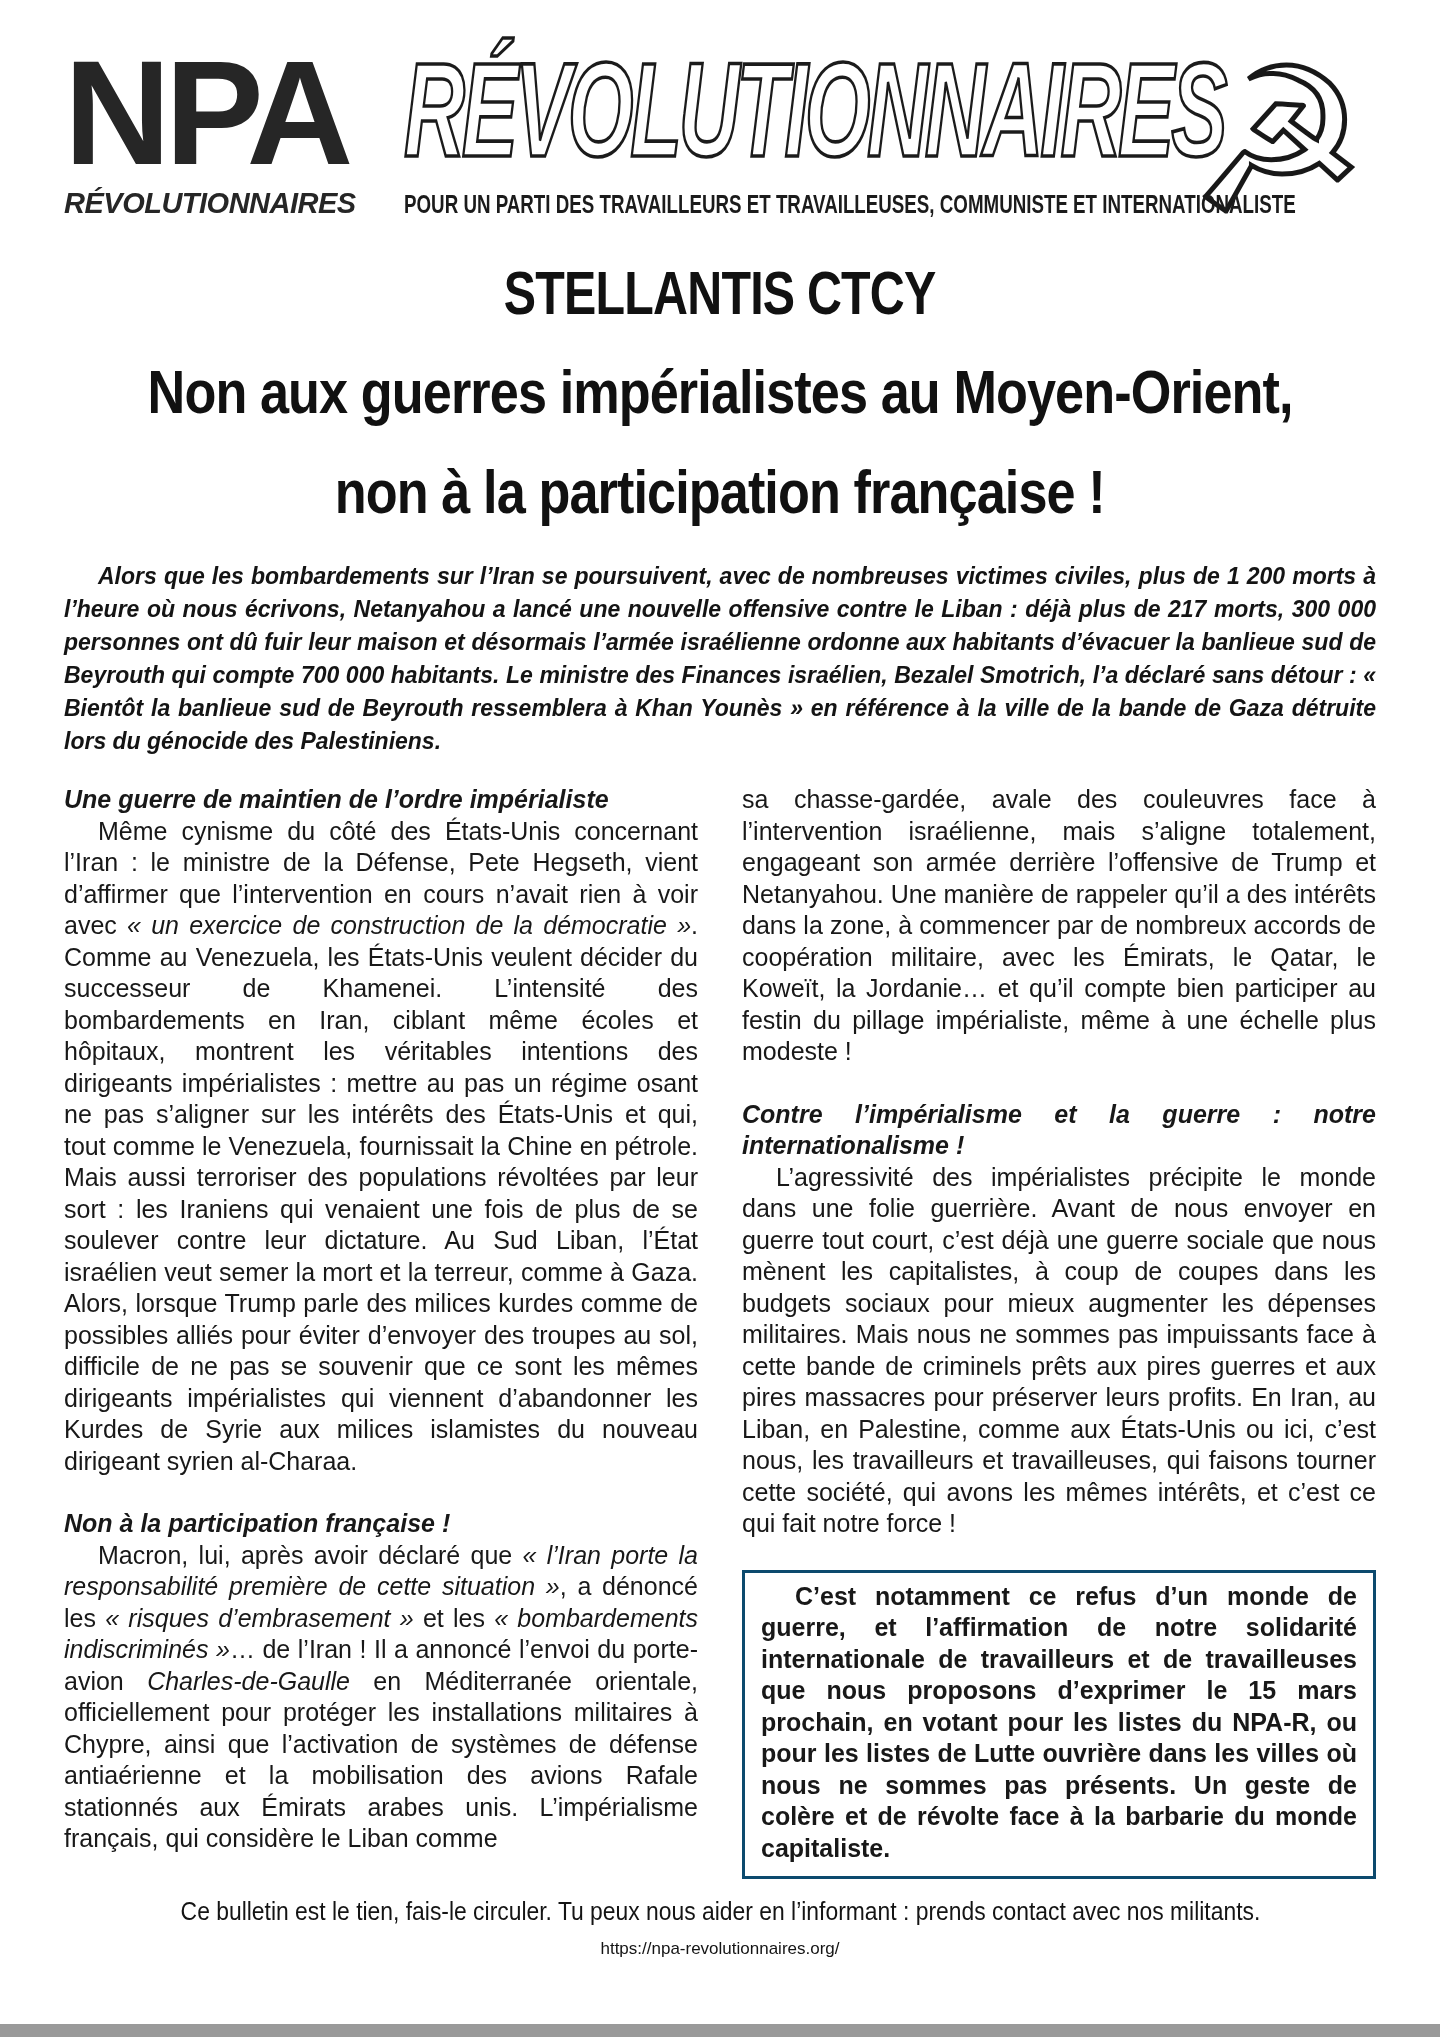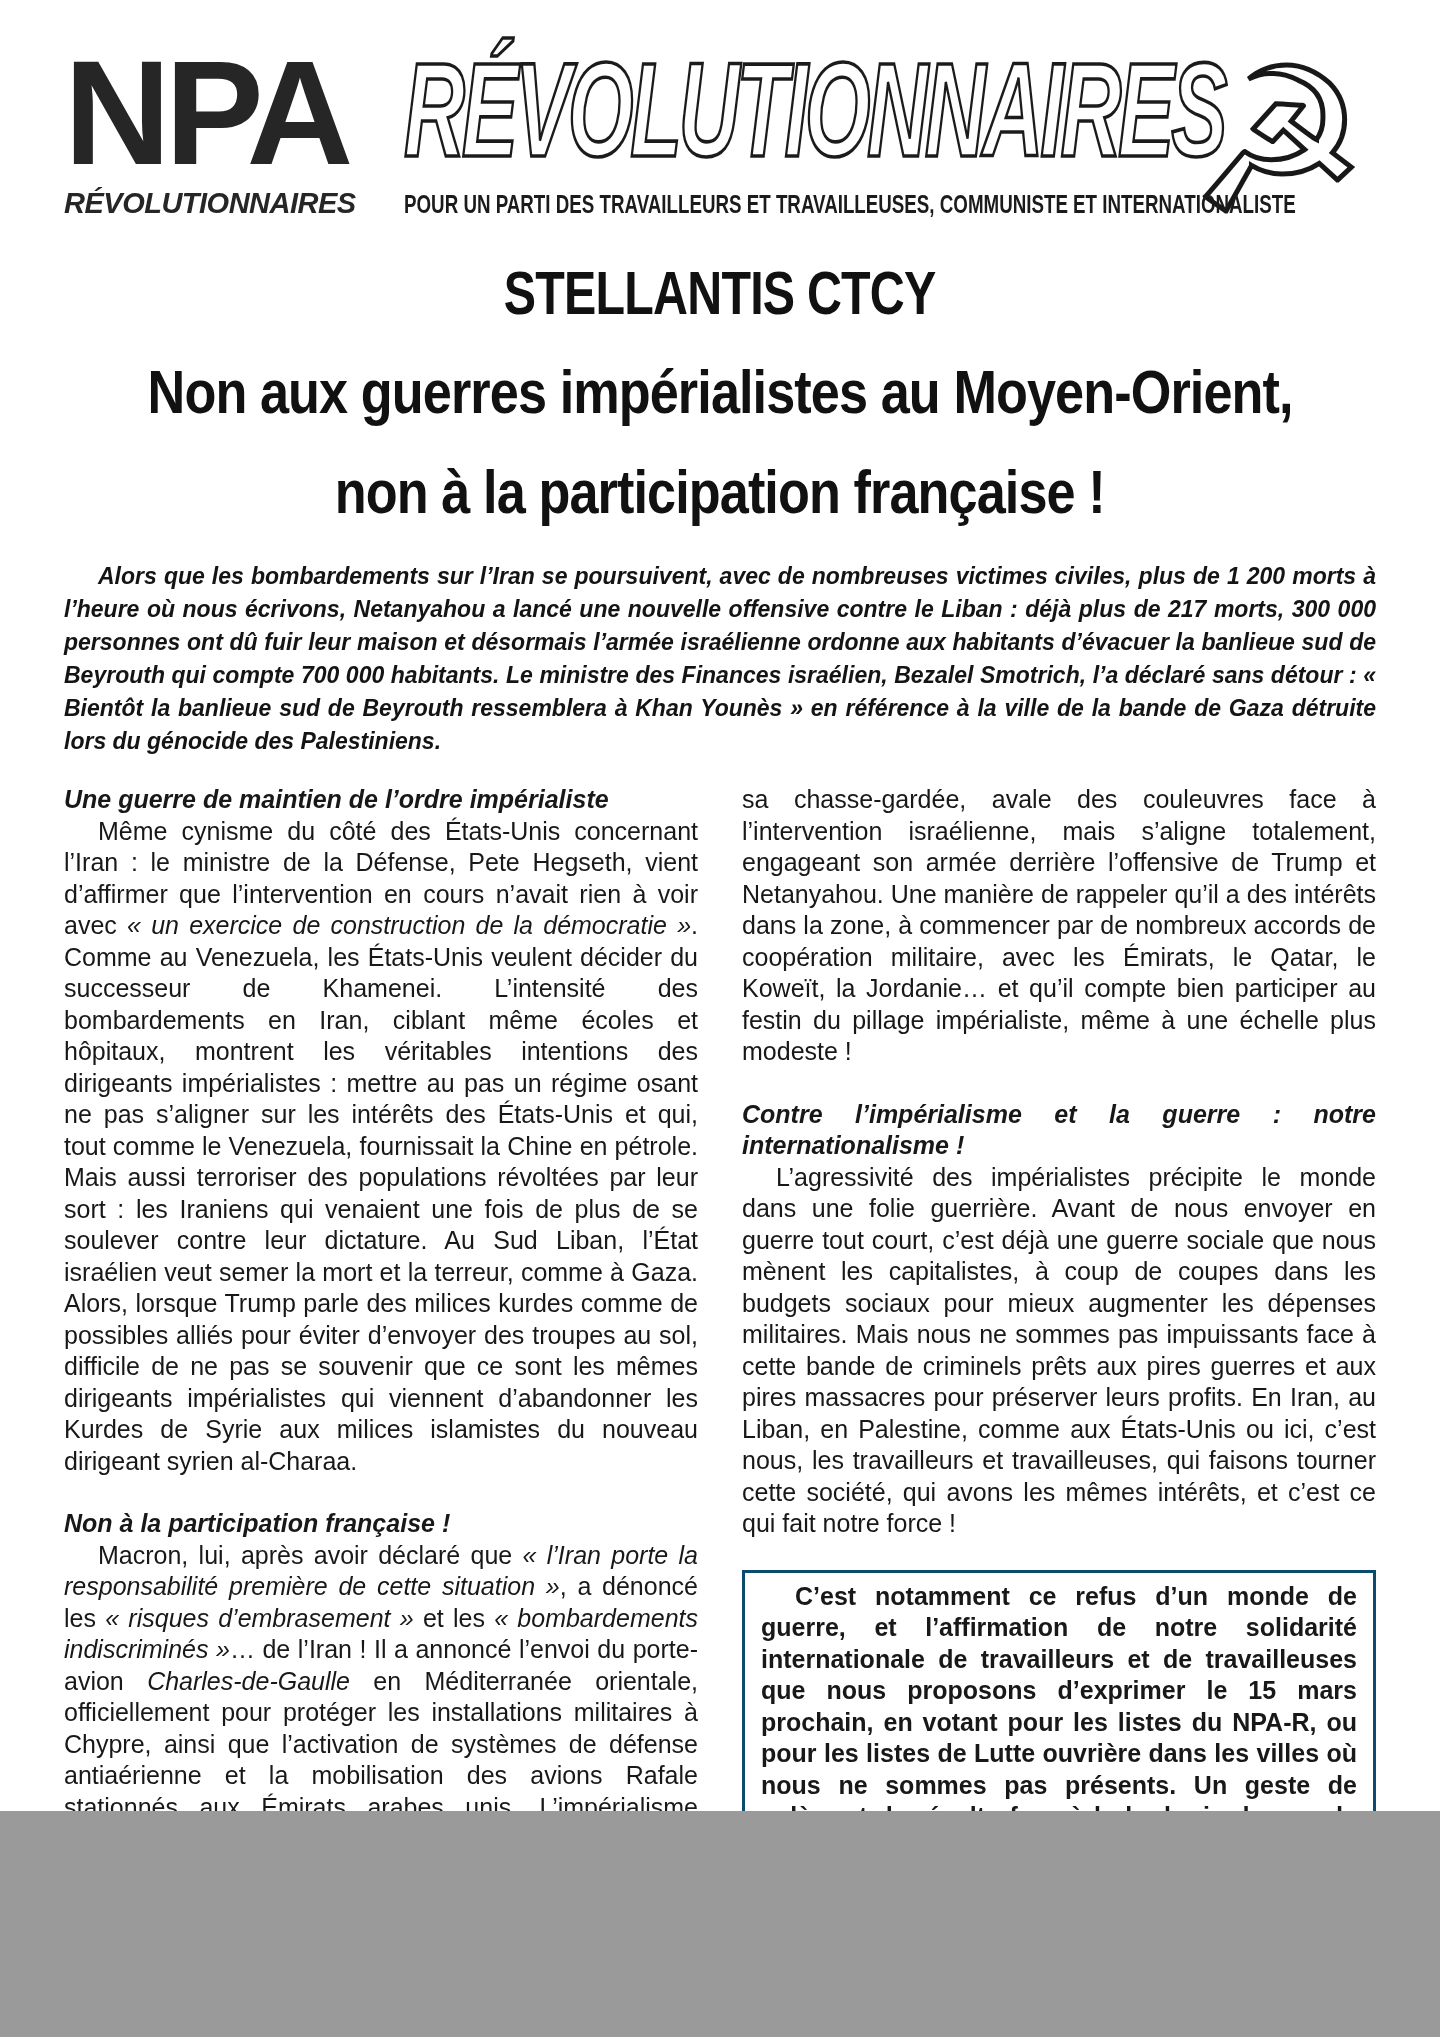--- a/index.html
+++ b/index.html
@@ -1,18 +1,18 @@
 <!DOCTYPE html>
 <html lang="fr"><head>
 <meta charset="utf-8">
 <style>
   html,body{margin:0;padding:0;background:#9a9a9a;}
   .page{
     position:relative;
-    width:1440px;height:1811px;
+    width:1440px;height:2024px;
     margin:0 auto;
     background:#ffffff;
     color:#1a1a1a;
     font-family:"Liberation Sans", sans-serif;
     padding:48px 64px 0;
     box-sizing:border-box;
     overflow:hidden;
   }
   
   .masthead{display:flex;align-items:flex-start;height:196px;}
@@ -143,16 +143,17 @@
       <h2 class="sec-heading">Contre l’impérialisme et la guerre : notre internationalisme !</h2>
       <p>L’agressivité des impérialistes précipite le monde dans une folie guerrière. Avant de nous envoyer en guerre tout court, c’est déjà une guerre sociale que nous mènent les capitalistes, à coup de coupes dans les budgets sociaux pour mieux augmenter les dépenses militaires. Mais nous ne sommes pas impuissants face à cette bande de criminels prêts aux pires guerres et aux pires massacres pour préserver leurs profits. En Iran, au Liban, en Palestine, comme aux États-Unis ou ici, c’est nous, les travailleurs et travailleuses, qui faisons tourner cette société, qui avons les mêmes intérêts, et c’est ce qui fait notre force !</p>
       <div class="box">
         <p>C’est notamment ce refus d’un monde de guerre, et l’affirmation de notre solidarité internationale de travailleurs et de travailleuses que nous proposons d’exprimer le 15 mars prochain, en votant pour les listes du NPA-R, ou pour les listes de Lutte ouvrière dans les villes où nous ne sommes pas présents. Un geste de colère et de révolte face à la barbarie du monde capitaliste.</p>
       </div>
     </div>
 
   </div>
 
   <footer class="footer">
+    <div class="f1"><span class="f1-scale">Ce bulletin est le tien, fais-le circuler. Tu peux nous aider en l’informant : prends contact avec nos militants.</span></div>
     <div class="f2">https://npa-revolutionnaires.org/</div>
   </footer>
 
 </div>
 
 </body></html>

